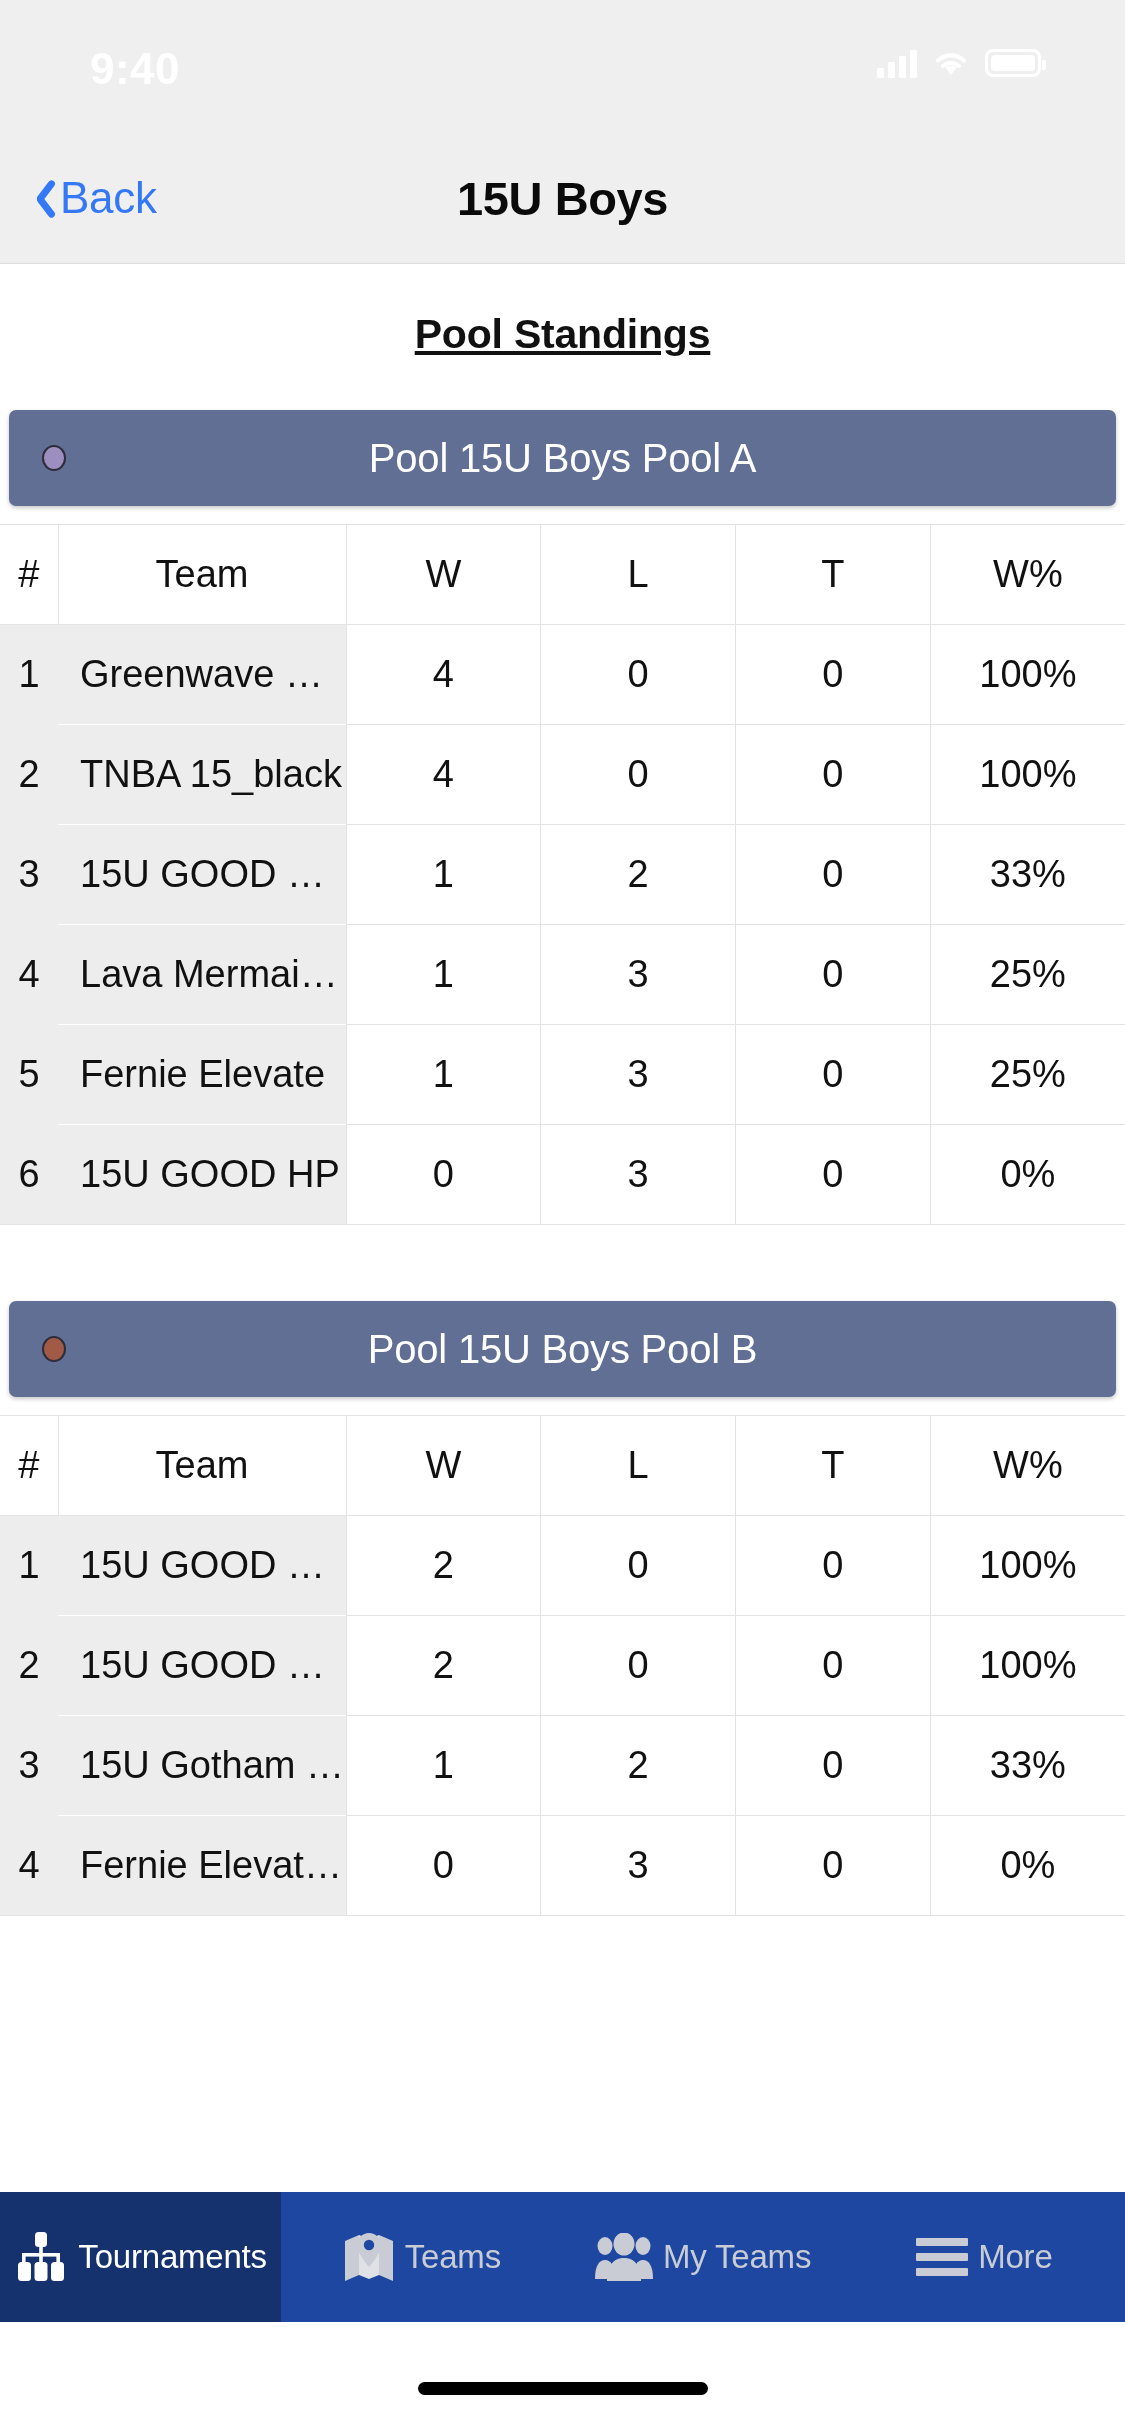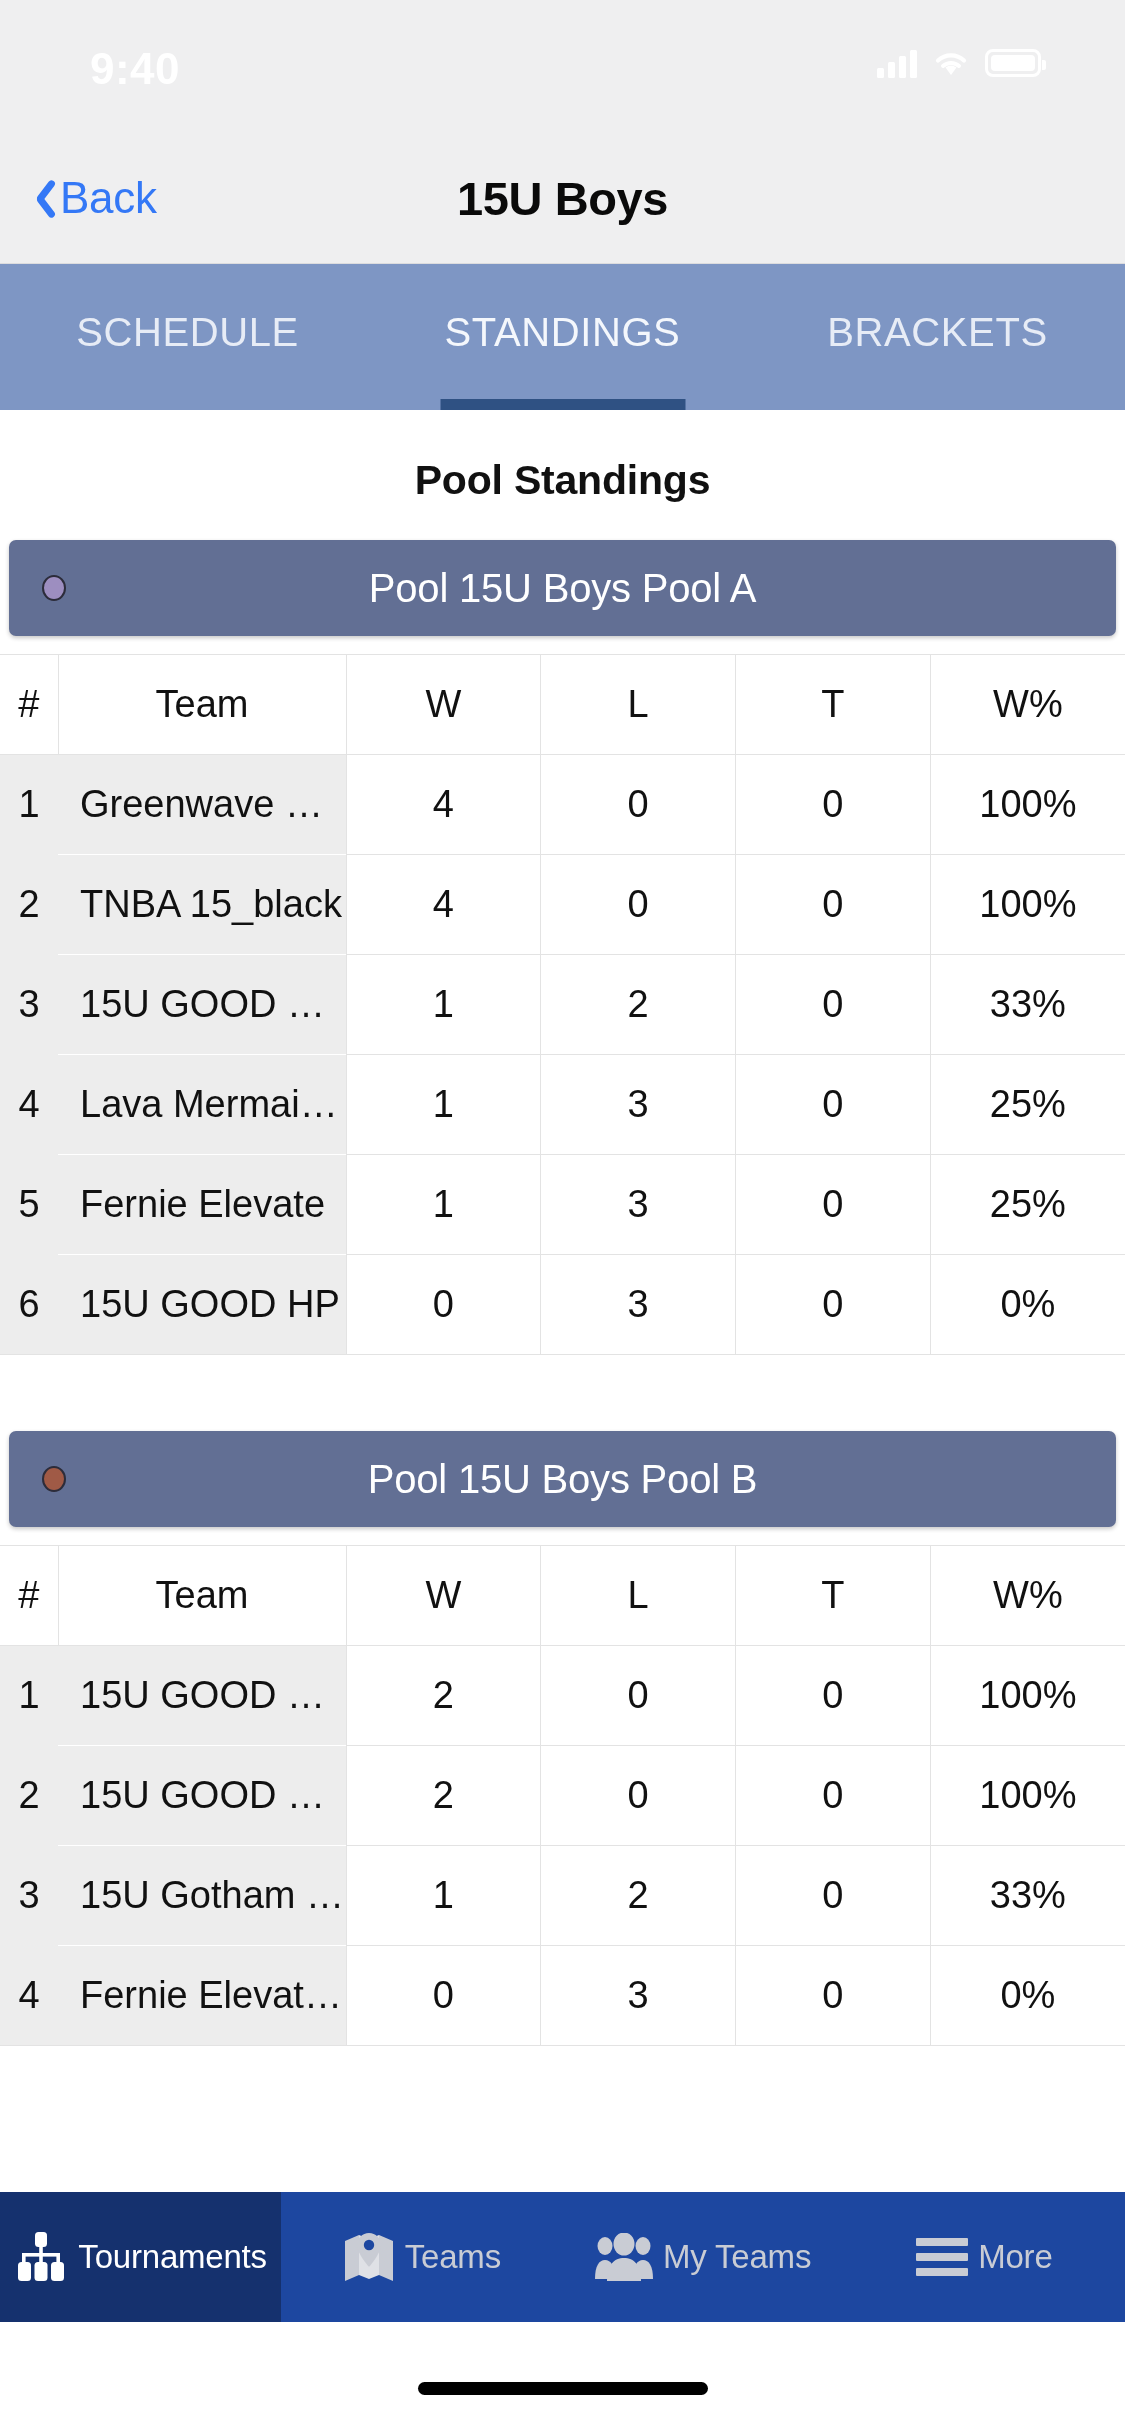--- a/index.html
+++ b/index.html
@@ -68,21 +68,21 @@
   .tab.active { color:#f4f7fc; }
   .tab.active::after {
     content:""; position:absolute; bottom:0; left:50%; transform:translateX(-50%);
     width:245px; height:11px; background:#2f5183;
   }
 
   
   .content { flex:1 1 auto; background:#ffffff; overflow:hidden; position:relative; }
   .section-title {
     text-align:center; font-size:41px; font-weight:700; color:#111;
-    padding:47px 0 36px; letter-spacing:-0.2px;
+    padding:47px 0 52px; letter-spacing:-0.2px;text-decoration:underline;
   }
 
   .pool { margin:0 0 0 0; }
   .pool-head {
     margin:0 9px; height:96px; background:#626f94; border-radius:7px;
     display:flex; align-items:center; position:relative;
     box-shadow:0 2px 4px rgba(0,0,0,0.22);
   }
   .pool-dot {
     position:absolute; left:33px; top:50%; transform:translateY(-50%);
@@ -172,31 +172,20 @@
   </div>
 
   <div class="navbar">
     <div class="nav-back">
       <span class="chev"></span>
       <span class="nav-back-label">Back</span>
     </div>
     <div class="nav-title">15U Boys</div>
   </div>
 
-  <div class="tabbar">
-    <div class="tab">
-      <span>SCHEDULE</span>
-    </div>
-    <div class="tab active">
-      <span>STANDINGS</span>
-    </div>
-    <div class="tab">
-      <span>BRACKETS</span>
-    </div>
-  </div>
 
   <div class="content">
     <div class="section-title">Pool Standings</div>
 
     <div class="pool">
       <div class="pool-head">
         <span class="pool-dot" style="background:#9d8ec0"></span>
         <span class="pool-head-title">Pool 15U Boys Pool A</span>
       </div>
       <table class="standings">

